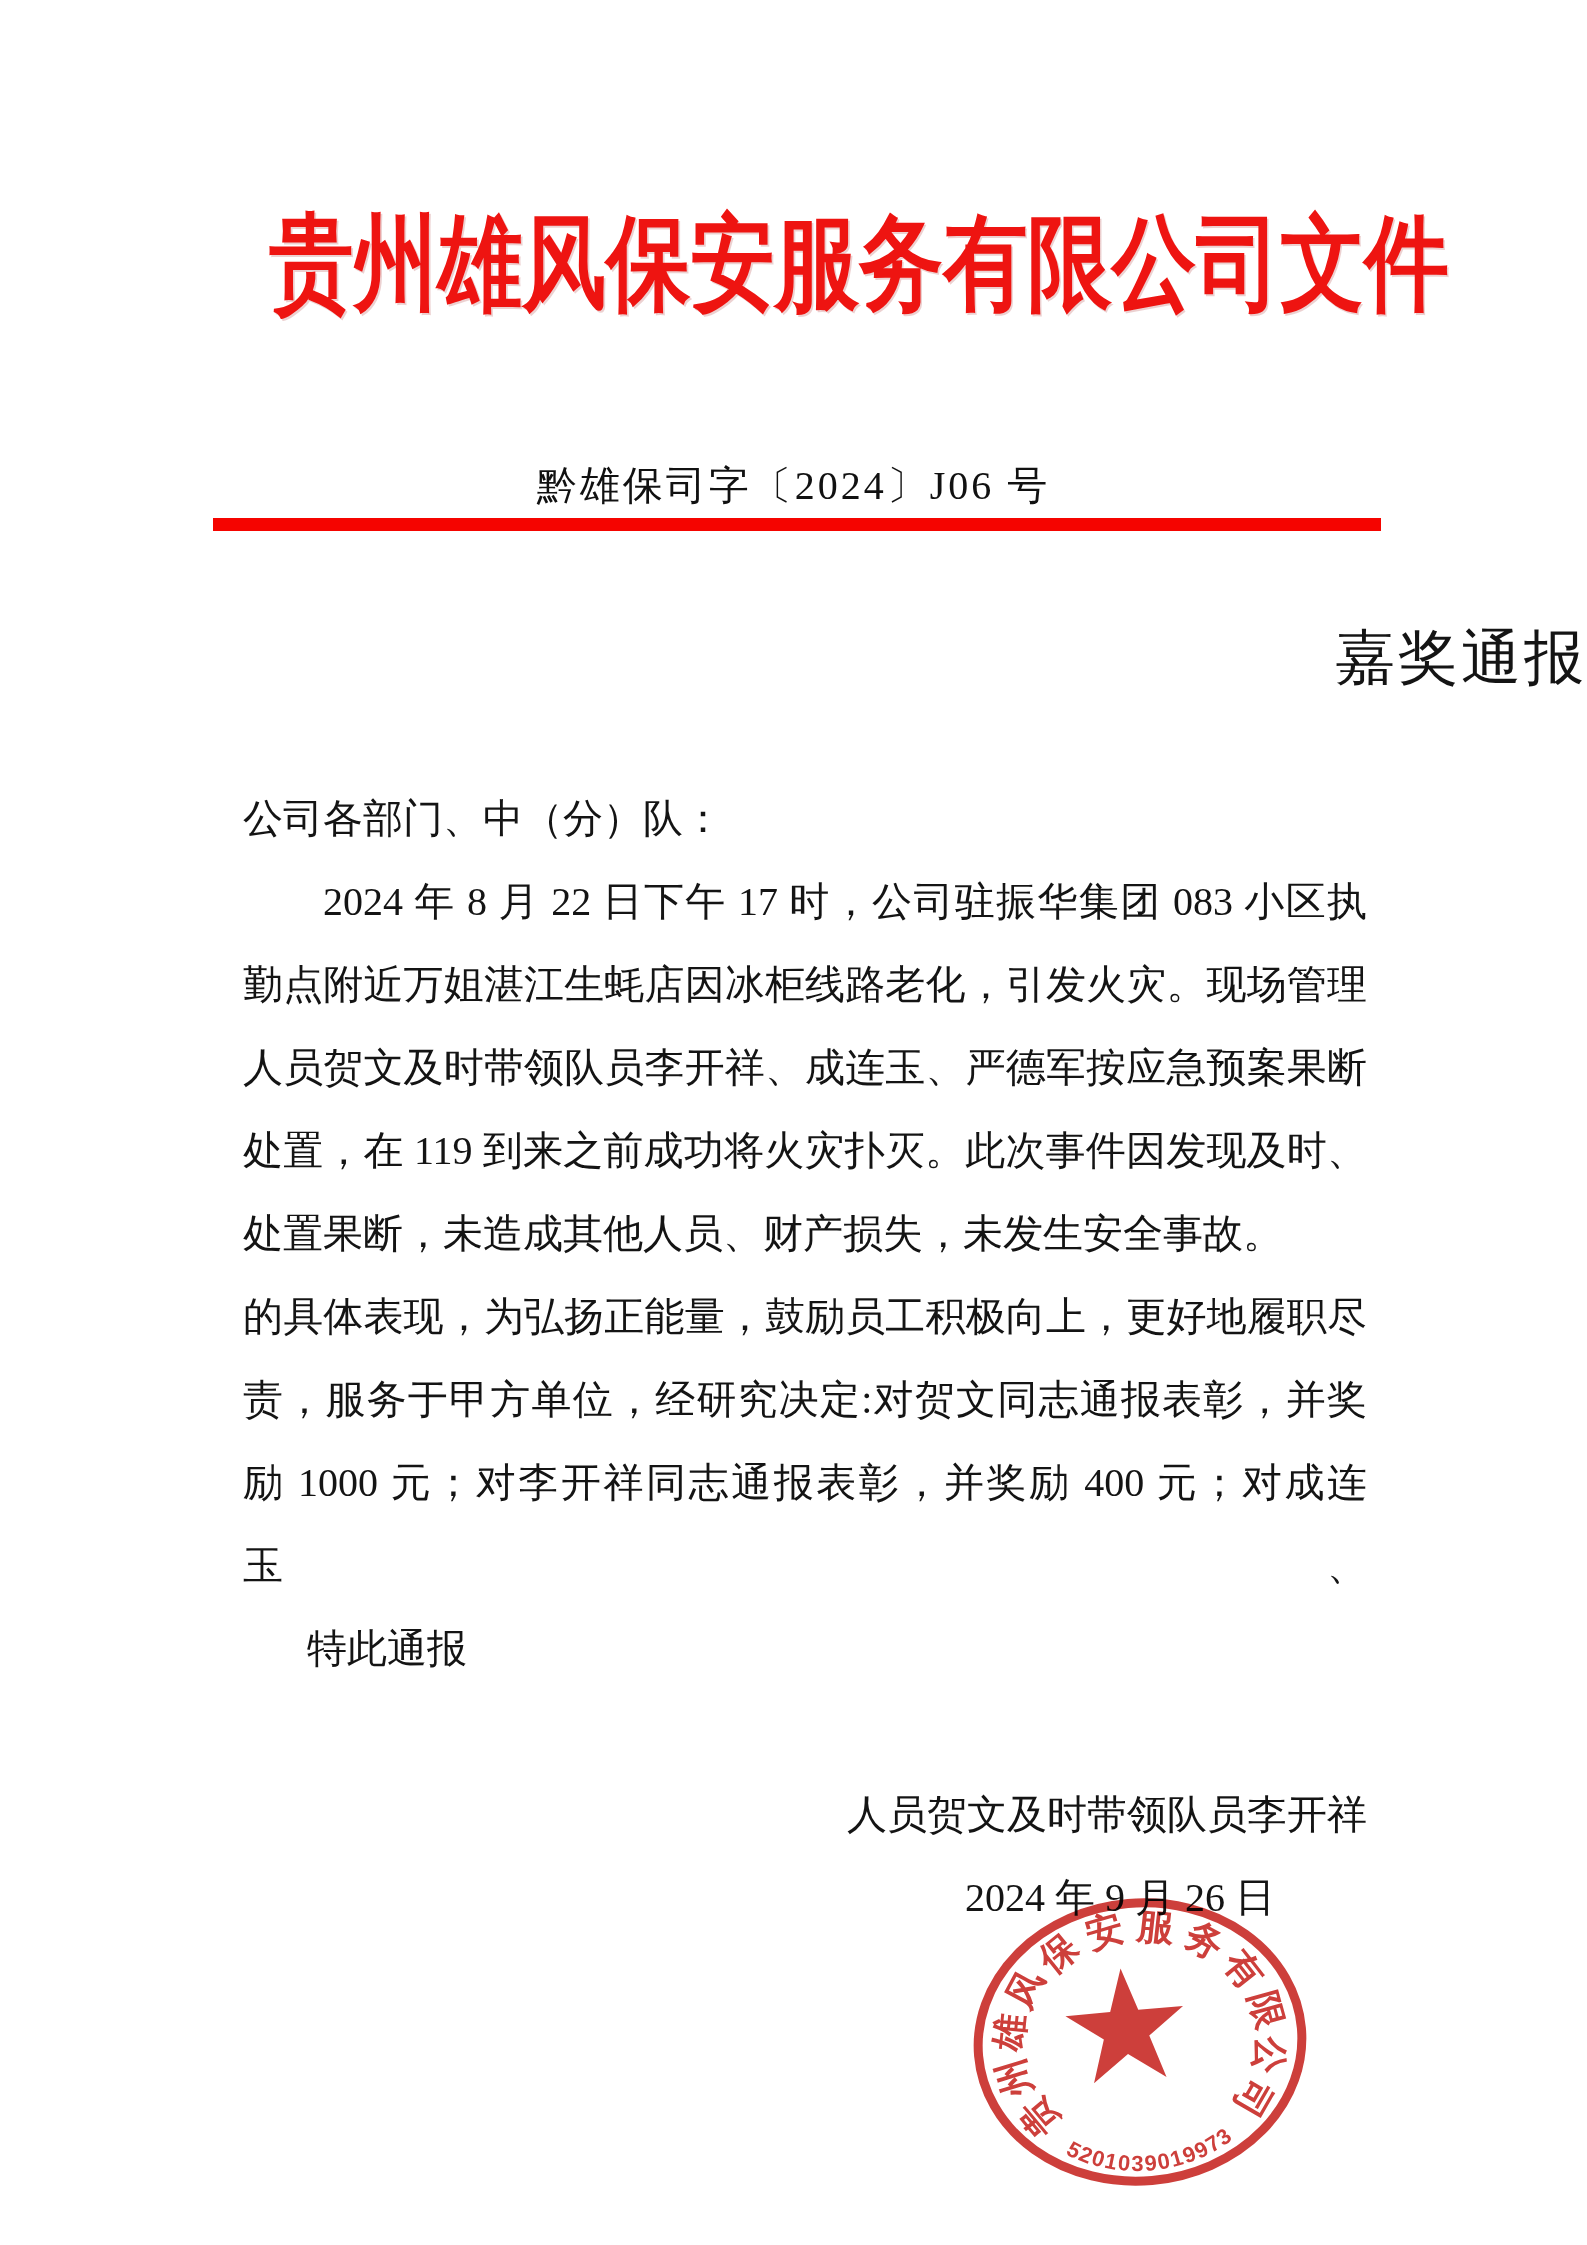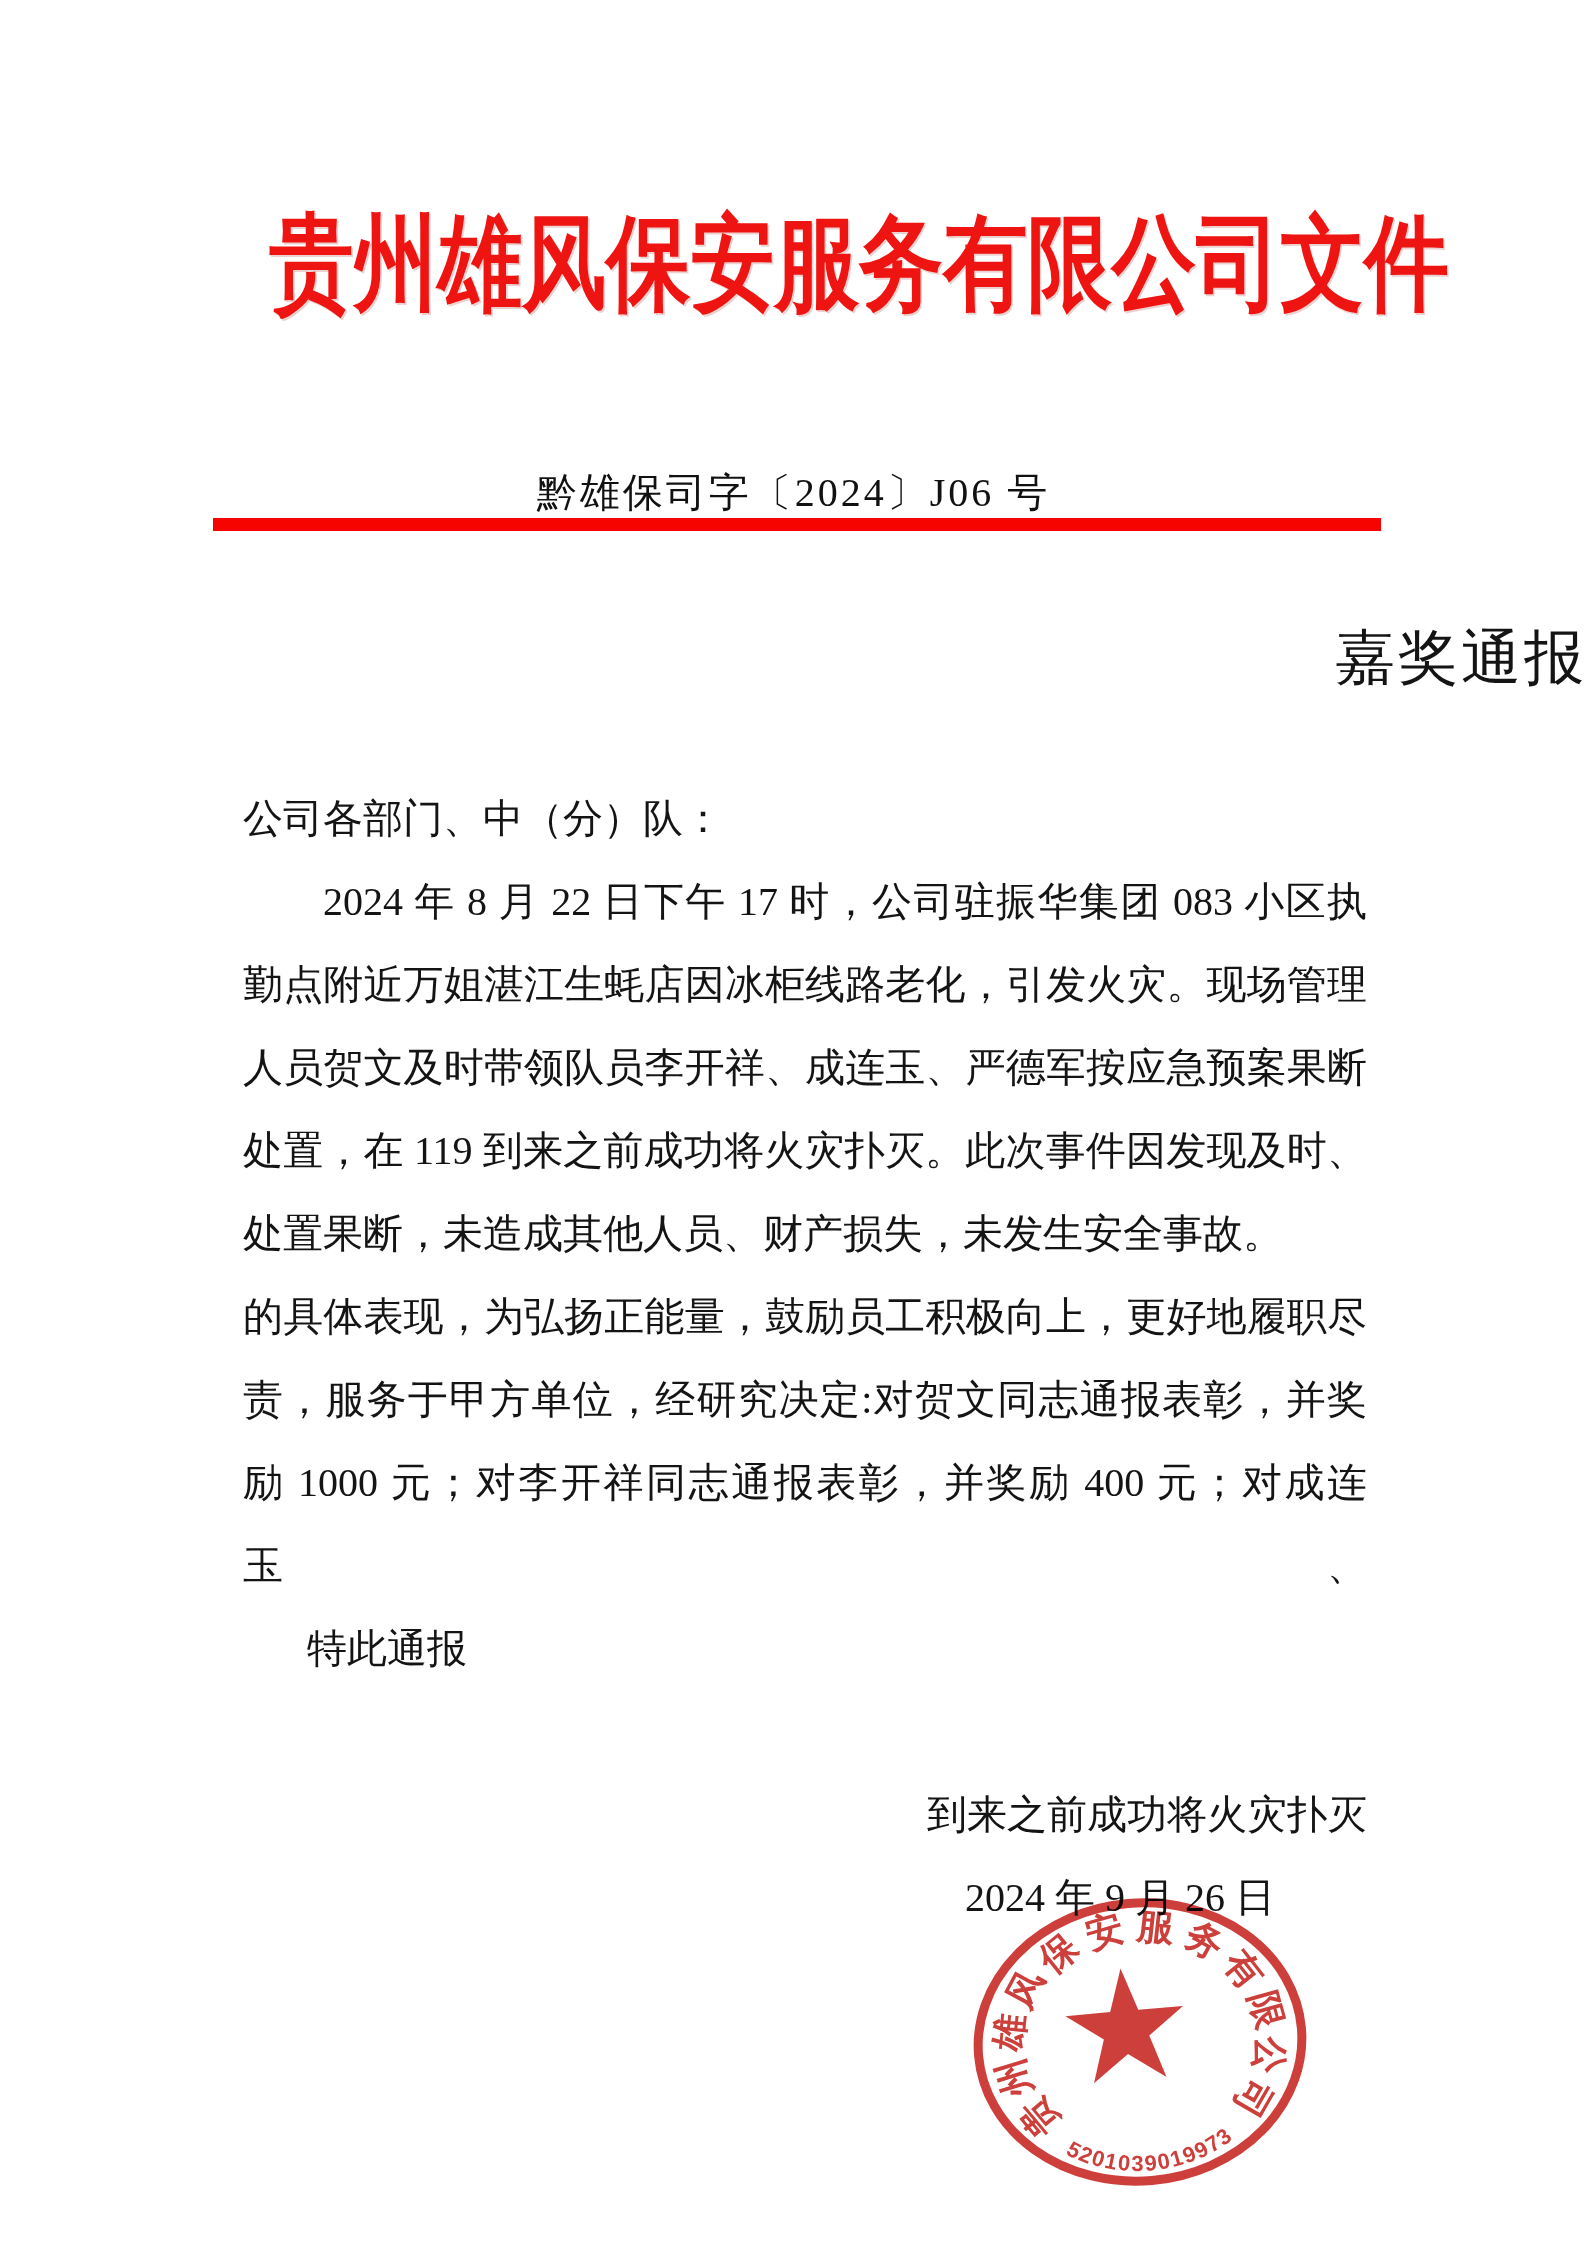--- a/index.html
+++ b/index.html
@@ -23,21 +23,20 @@
     transform:scaleX(0.81);
     transform-origin:50% 50%;
     text-shadow:2px 2px 0 rgba(150,0,0,0.18);
   }
   .doc-number{
     position:absolute;left:0;right:0;top:458px;
     text-align:center;
     font-size:40px;
     letter-spacing:3px;
     color:#111;
-    margin-top:7px;
   }
   .red-rule{
     position:absolute;left:213px;top:518px;
     width:1168px;height:13px;
   }
   .doc-title{
     position:absolute;left:0;right:0;top:618px;
     text-align:right;
     font-size:60px;
     letter-spacing:3px;
@@ -99,21 +98,21 @@
     <div class="line justify">勤点附近万姐湛江生蚝店因冰柜线路老化，引发火灾。现场管理</div>
     <div class="line justify">人员贺文及时带领队员李开祥、成连玉、严德军按应急预案果断</div>
     <div class="line justify">处置，在 119 到来之前成功将火灾扑灭。此次事件因发现及时、</div>
     <div class="line">处置果断，未造成其他人员、财产损失，未发生安全事故。</div>
     <div class="line justify">的具体表现，为弘扬正能量，鼓励员工积极向上，更好地履职尽</div>
     <div class="line justify">责，服务于甲方单位，经研究决定:对贺文同志通报表彰，并奖</div>
     <div class="line justify">励 1000 元；对李开祥同志通报表彰，并奖励 400 元；对成连玉、</div>
     <div class="line"></div>
     <div class="line closing-line">特此通报</div>
     <div class="line"></div>
-    <div class="line sig-line">到来之前成功将火灾扑灭</div>
+    <div class="line sig-line">人员贺文及时带领队员李开祥</div>
     <div class="line date-line">2024 年 9 月 26 日</div>
   </div>
 
   <div class="seal">
     <svg viewBox="0 0 350 300" xmlns="http://www.w3.org/2000/svg">
       <g id="seal-root" transform="rotate(-5 175 150)">
         <ellipse id="seal-ring" cx="175" cy="150" rx="162" ry="139" fill="none" stroke-width="9" stroke="#c9302c"></ellipse>
         <polygon id="seal-star" points="162,75 176.1,117.6 221,117.8 184.8,144.4 198.4,187.2 162,161 125.6,187.2 139.2,144.4 103,117.8 147.9,117.6" fill="#c9302c"></polygon>
         <g id="seal-arc" fill="#c9302c">
             <text x="67.69108219814204" y="216.12189158254859" transform="rotate(-125 67.69108219814204 216.12189158254859)">贵</text>

